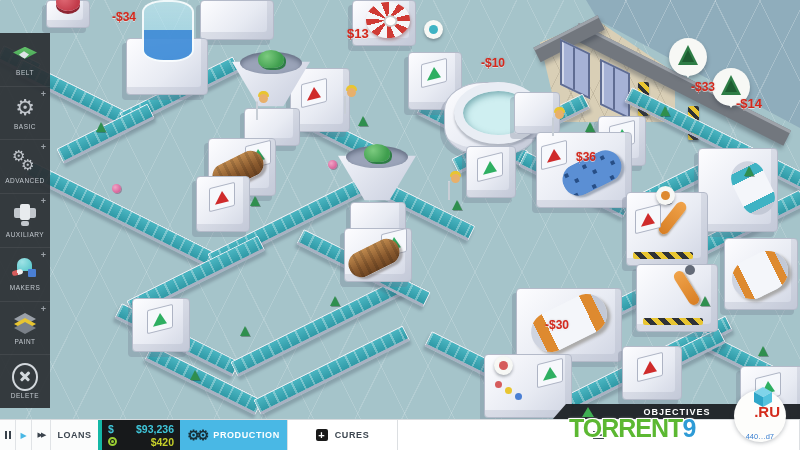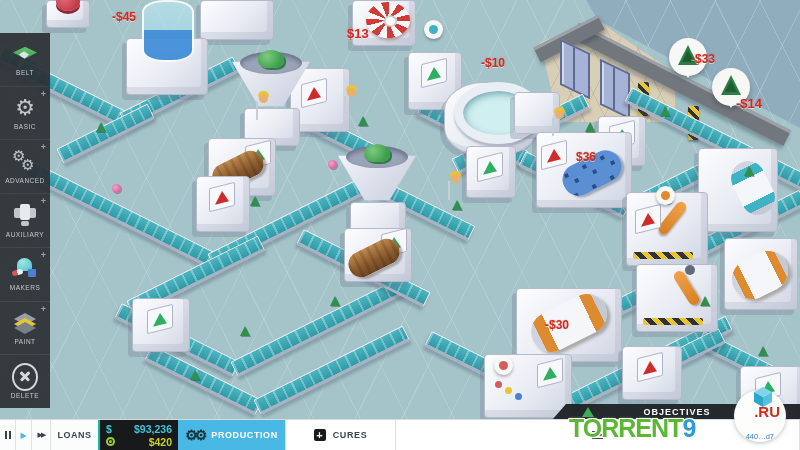--- a/index.html
+++ b/index.html
@@ -129,21 +129,21 @@
   .obj-text{flex:1;text-align:center;margin-right:40px;}
   
   .hud{position:absolute;left:0;bottom:0;width:800px;height:30px;z-index:30;display:flex;
     background:#f4f5f6;border-top:1px solid #d8dbde;font-size:9px;color:#3c4650;}
   .pbtn{width:15px;border-right:1px solid #e0e3e6;display:flex;align-items:center;justify-content:center;cursor:pointer;background:#fbfcfc;}
   .pbtn.wide{width:18px;}
   .pause-bars{display:flex;gap:2px;}
   .pause-bars b{width:2px;height:8px;background:#39424b;}
   .play-g{color:#49b8e5;font-size:8px;} .ff-g{color:#39424b;font-size:7px;letter-spacing:-2px;}
   .loans{width:47px;display:flex;align-items:center;justify-content:center;letter-spacing:.5px;
-    font-weight:bold;background:#fbfcfc;border-right:2px solid #14b8a6;cursor:pointer;}
+    font-weight:bold;background:#fbfcfc;border-right:4px solid #14b8a6;cursor:pointer;}
   .money{width:78px;background:#17191b;color:#3fc6da;display:flex;flex-direction:column;justify-content:center;gap:1px;padding:0 6px;box-sizing:border-box;}
   .mrow{display:flex;justify-content:space-between;align-items:center;font-weight:bold;font-size:10.5px;}
   .inc{color:#c6cf2a;}
   .coin{width:9px;height:9px;border-radius:50%;border:2px solid #9acd32;box-sizing:border-box;position:relative;}
   .coin:after{content:"";position:absolute;left:1px;top:1px;width:3px;height:3px;border-radius:50%;background:#9acd32;}
   .tab{display:flex;align-items:center;justify-content:center;gap:7px;border-right:1px solid #dcdfe2;
     background:#fff;font-weight:bold;letter-spacing:.6px;cursor:pointer;}
   .tab.active{background:#49b8e5;color:#fff;}
   .t-production{width:107px;} .t-ingredients{width:111px;} .t-cures{width:109px;}
   .t-research{width:111px;} .t-company{width:110px;} .t-menu{flex:1;}
@@ -363,24 +363,24 @@
     <div class="minibubble" style="left:424px;top:20px;">
         <i style="background:#3fb3c4;"></i>
       </div>
     <div class="minibubble" style="left:656px;top:186px;">
         <i style="background:#de8a2f;"></i>
       </div>
     <div class="minibubble" style="left:494px;top:356px;">
         <i style="background:#d65c5c;"></i>
       </div>
 
-    <span class="price" style="left:112px;top:10px;">-$45</span>
+    <span class="price" style="left:112px;top:10px;">-$34</span>
     <span class="price" style="left:347px;top:26px;font-size:13px;">$13</span>
     <span class="price" style="left:481px;top:56px;">-$10</span>
-    <span class="price" style="left:691px;top:52px;">-$33</span>
+    <span class="price" style="left:691px;top:80px;">-$33</span>
     <span class="price" style="left:736px;top:96px;font-size:13px;">-$14</span>
     <span class="price" style="left:576px;top:150px;">$36</span>
     <span class="price" style="left:545px;top:318px;">-$30</span>
   </div>
 
   <aside class="sidebar">
     <div class="side-item">
       <div class="ic">
           <span class="belt-ic"></span>
         </div>

